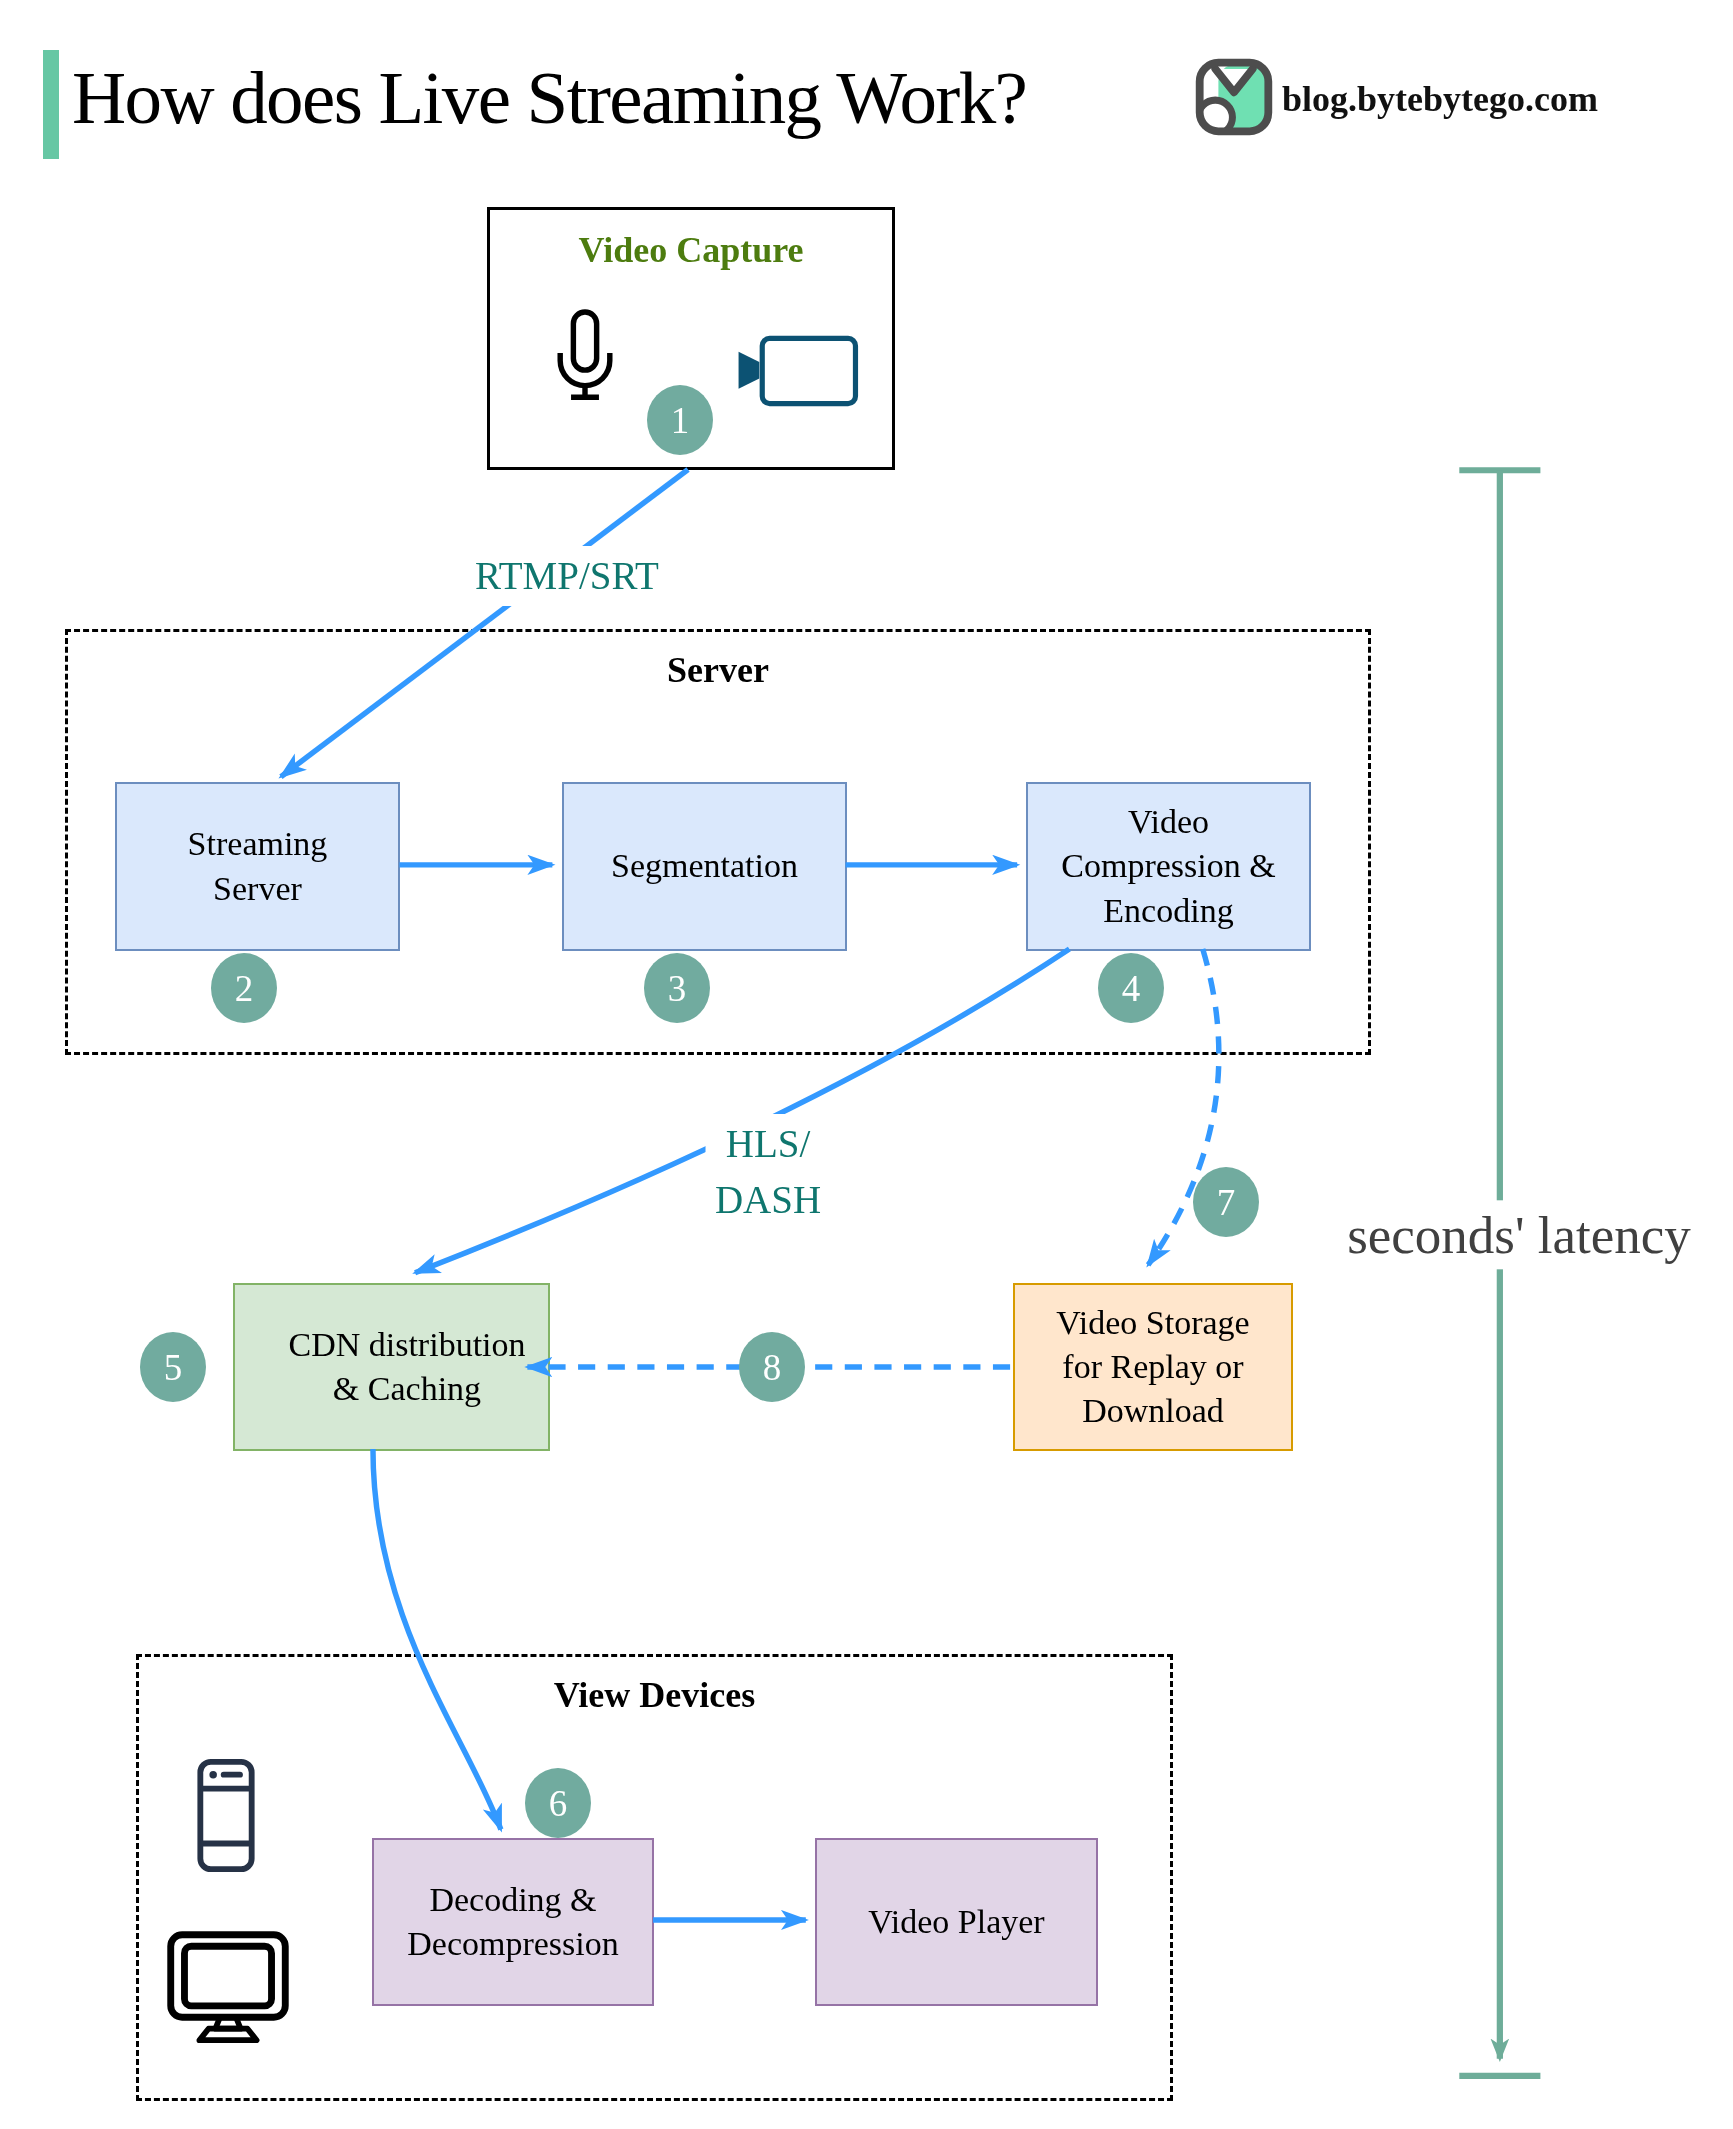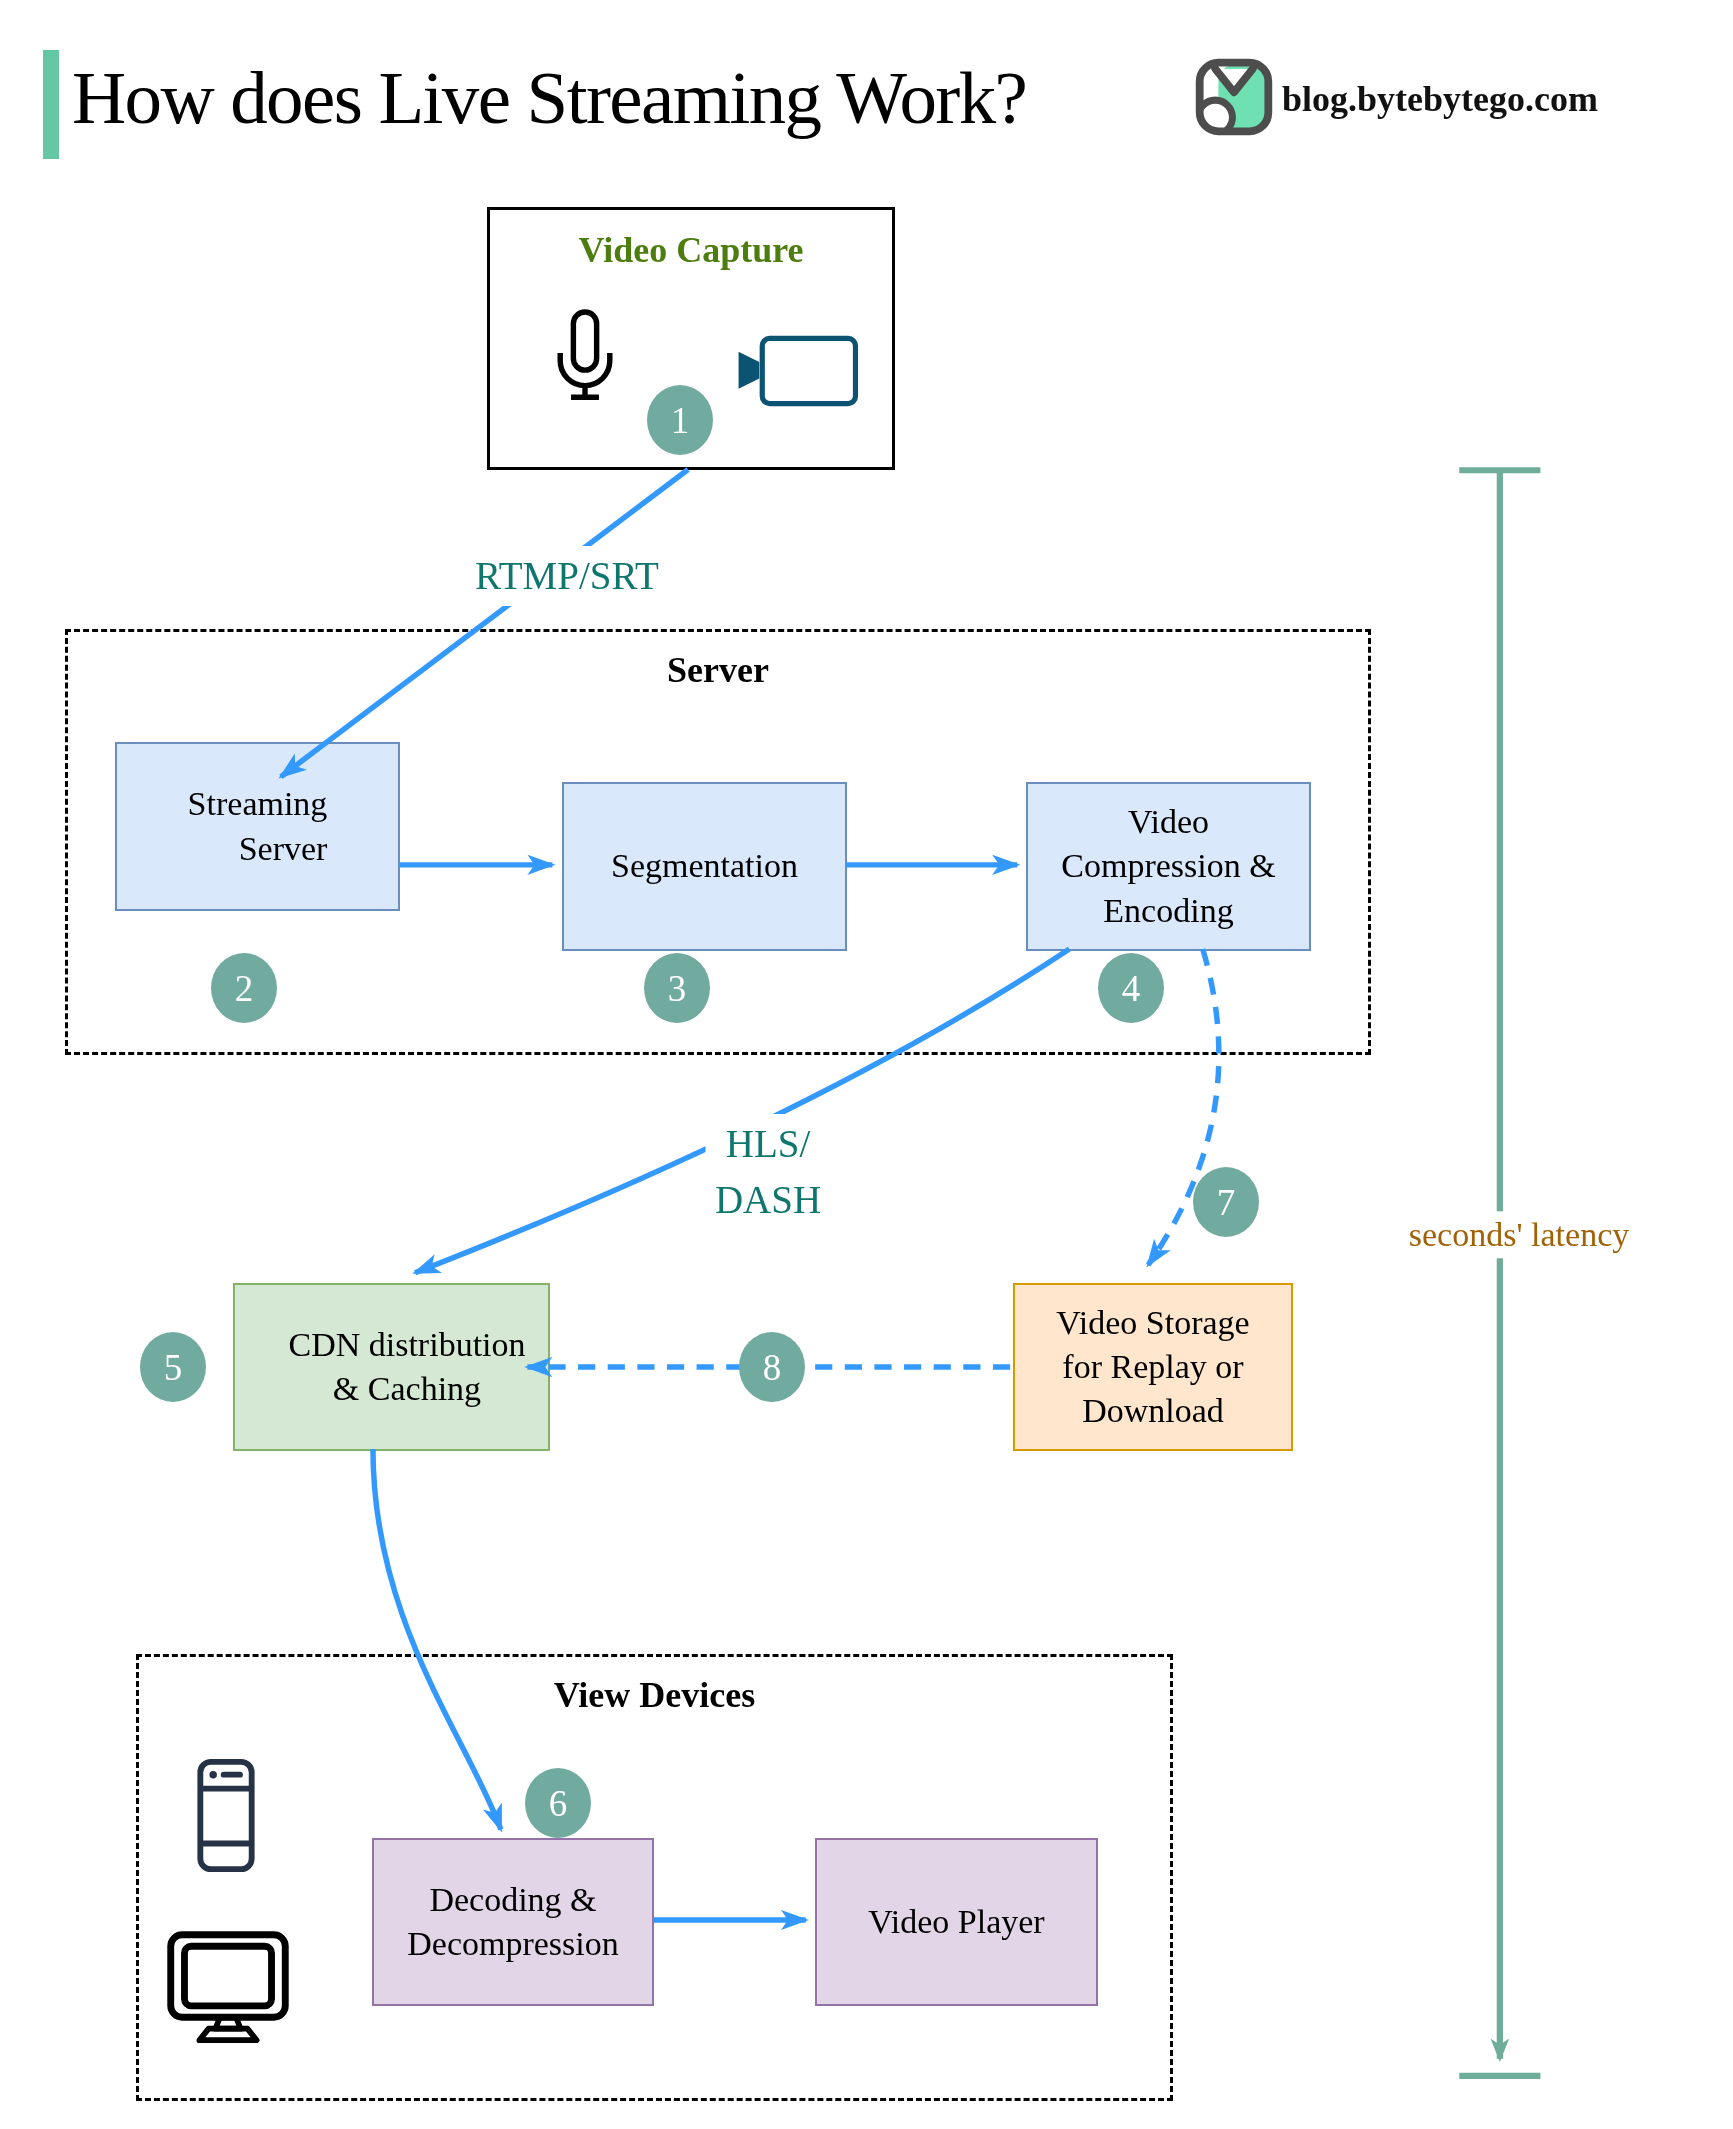--- a/index.html
+++ b/index.html
@@ -33,22 +33,22 @@
   .icon{position:absolute;z-index:2;}
 
   
   .circle{position:absolute;width:66px;height:70px;border-radius:50%;background:#71ab9f;
           color:#fff;font-size:37px;display:flex;align-items:center;justify-content:center;z-index:4;}
 
   
   .edge-label{position:absolute;transform:translateX(-50%);background:#fff;color:#0f766e;
               font-size:39px;text-align:center;white-space:pre-line;line-height:1.45;
               padding:1.6px 9.4px;z-index:3;}
-  .latency-label{position:absolute;transform:translate(-50%,-50%);background:#fff;color:#a16207;
-              font-size:34px;white-space:nowrap;padding:4.7px 11px;z-index:3;}
+  .latency-label{position:absolute;transform:translate(-50%,-50%);background:#fff;color:#404040;
+              font-size:53px;white-space:nowrap;padding:4.7px 11px;z-index:3;}
 
   
   #wires{position:absolute;left:0;top:0;width:1734px;height:2129px;z-index:2;pointer-events:none;}
 </style>
 </head>
 <body>
 
 <div id="canvas">
 
   <div class="accent-bar"></div>
@@ -78,21 +78,21 @@
     <path d="M40 100 V115 M22 115 H58" fill="none" stroke="#000" stroke-width="7"></path>
   </svg>
   <svg class="icon" style="left:732px;top:334px;width:133px;height:74px;" viewBox="0 0 170 100">
     <polygon points="4,24 32,38 32,60 4,74" fill="#0c5273"></polygon>
     <rect x="36" y="6" width="126" height="88" rx="10" fill="#ffffff" stroke="#0c5273" stroke-width="7"></rect>
   </svg>
 
   <div class="group" style="left:65px;top:629px;width:1300px;height:420px;">
     <div class="group-label">Server</div>
   </div>
-  <div class="box blue" style="left:115px;top:742px;width:281px;height:165px;text-align:right;"><span>Streaming
+  <div class="box blue" style="left:115px;top:782px;width:281px;height:165px;"><span>Streaming
 Server</span></div>
   <div class="box blue" style="left:562px;top:782px;width:281px;height:165px;"><span>Segmentation</span></div>
   <div class="box blue" style="left:1026px;top:782px;width:281px;height:165px;"><span>Video
 Compression &amp;
 Encoding</span></div>
 
   <div class="box green" style="left:233px;top:1283px;width:282px;height:164px;"><span>CDN distribution
 &amp; Caching</span></div>
   <div class="box orange" style="left:1013px;top:1283px;width:276px;height:164px;"><span>Video Storage
 for Replay or

